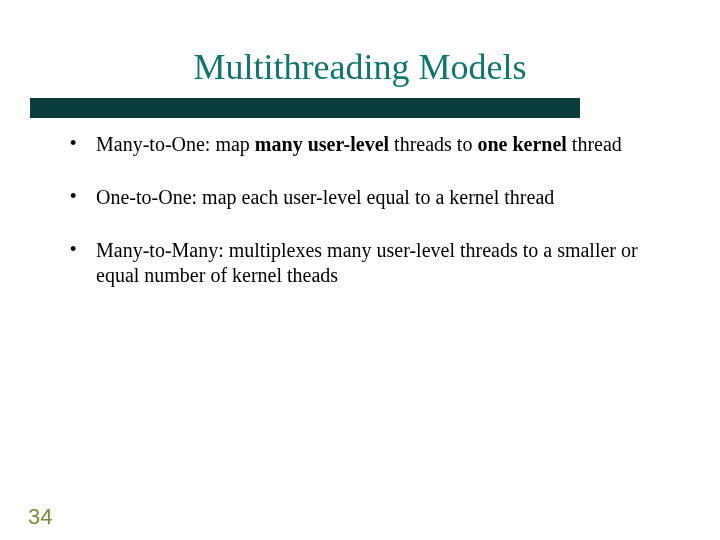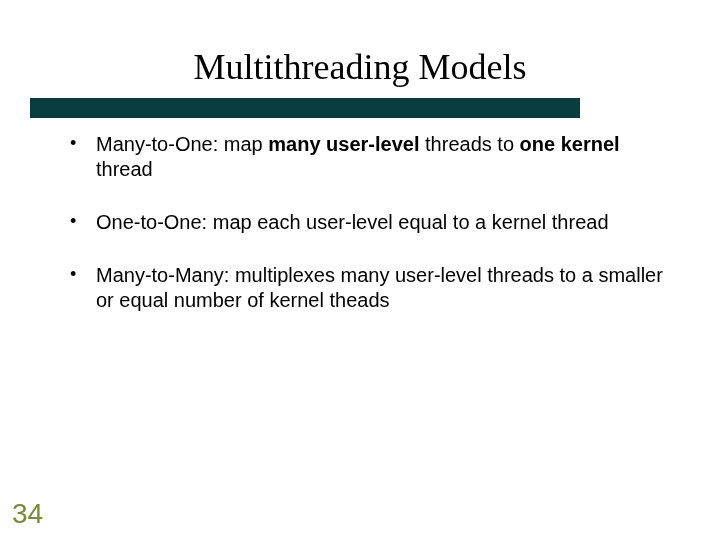--- a/index.html
+++ b/index.html
@@ -8,21 +8,21 @@
     position: relative;
     width: 720px;
     height: 540px;
     background: #ffffff;
     overflow: hidden;
   }
   .title {
     font-family: "Times New Roman", Times, serif;
     font-size: 36px;
     font-weight: 400;
-    color: #000000;
+    color: #0f766e;
     text-align: center;
     padding-top: 46px;
     padding-bottom: 10px;
   }
   .underline-bar {
     position: absolute;
     left: 30px;
     top: 98px;
     width: 550px;
     height: 20px;
@@ -40,27 +40,27 @@
     margin-bottom: 28px;
     font-size: 20px;
     line-height: 1.25;
     color: #000000;
   }
   .bullet-marker {
     width: 26px;
     flex-shrink: 0;
     font-size: 18px;
   }
-  .bullet-text { flex: 1; }
+  .bullet-text { flex: 1; font-family: Liberation Serif, serif; }
   .b { font-weight: bold; }
   .page-number {
     position: absolute;
-    left: 12px;
+    left: 28px;
     bottom: 10px;
-    font-size: 28px;
+    font-size: 22px;
     color: #7a8a3a;
     font-family: Arial, sans-serif;
   }
 </style>
 </head>
 <body>
 
 <div class="slide">
   <div class="title">Multithreading Models</div>
   <div class="underline-bar"></div>

